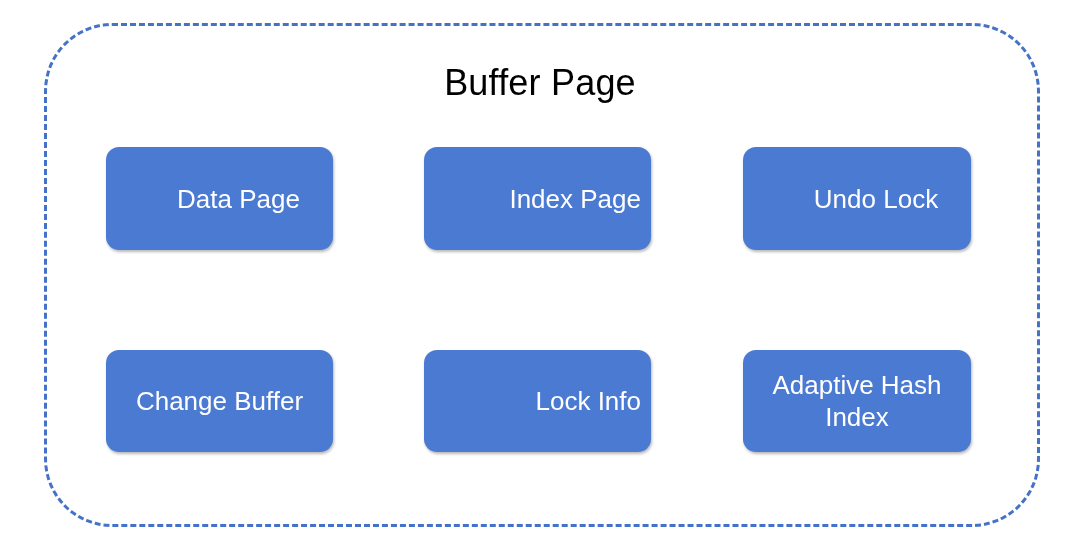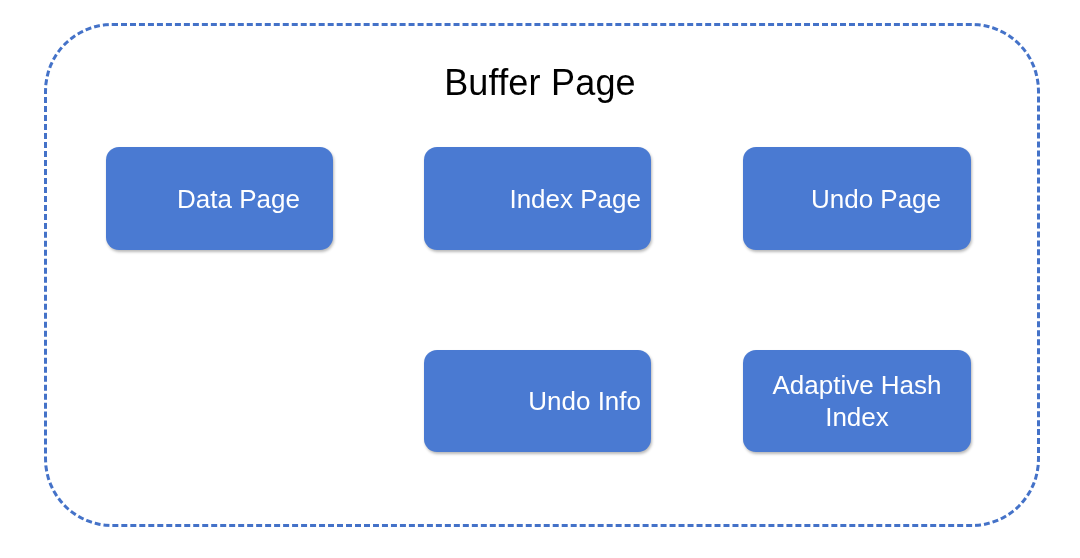--- a/index.html
+++ b/index.html
@@ -93,25 +93,28 @@
 
   <div class="node r1 c1">
     <span class="node-label">Data Page</span>
   </div>
 
   <div class="node r1 c2">
     <span class="node-label">Index Page</span>
   </div>
 
   <div class="node r1 c3">
-    <span class="node-label">Undo Page</span>
+    <span class="node-label">Undo Lock</span>
   </div>
 
+  <div class="node r2 c1">
+    <span class="node-label">Change Buffer</span>
+  </div>
 
   <div class="node r2 c2">
-    <span class="node-label">Undo Info</span>
+    <span class="node-label">Lock Info</span>
   </div>
 
   <div class="node r2 c3">
     <span class="node-label">Adaptive Hash Index</span>
   </div>
 
 </div>
 
 </body></html>

